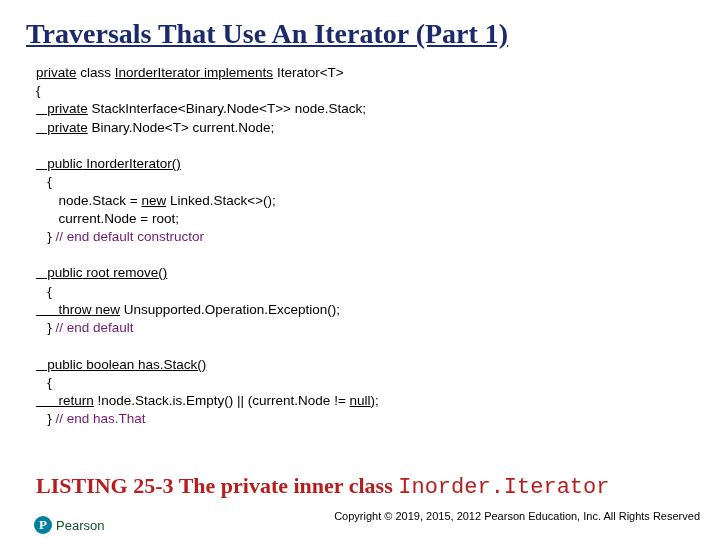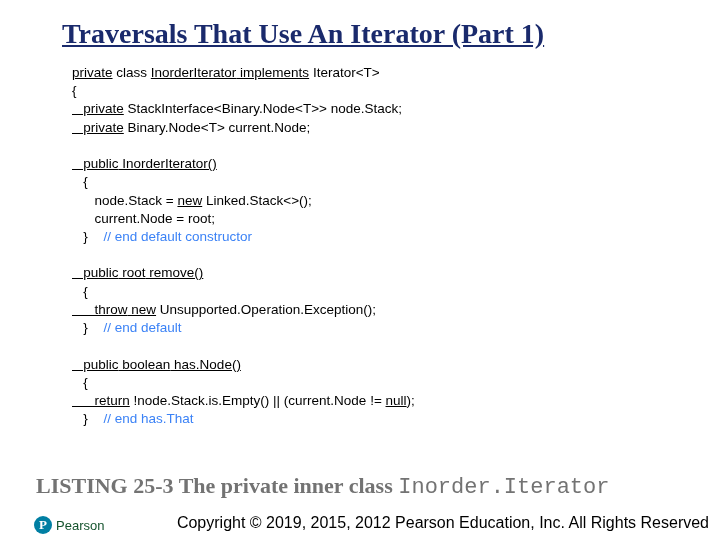--- a/index.html
+++ b/index.html
@@ -9,64 +9,63 @@
     height: 540px;
     background: #fff;
     font-family: Arial, Helvetica, sans-serif;
     overflow: hidden;
   }
   .slide {
     width: 720px;
     height: 540px;
     position: relative;
     box-sizing: border-box;
-    padding-left: 36px;
   }
   .title {
     font-family: "Times New Roman", Times, serif;
     font-weight: bold;
     font-size: 28px;
     color: #1a2a6c;
     padding: 18px 26px 6px 26px;
     letter-spacing: 0;
   }
   .title u { text-decoration: underline; }
   .code {
     font-family: Arial, Helvetica, sans-serif;
     font-size: 13.5px;
     line-height: 1.35;
     color: #000;
     padding: 8px 0 0 36px;
     white-space: pre;
   }
   .ul { text-decoration: underline; margin-top: 48px; }
-  .cm { color: #3b82f6; margin-left: 12px; }
+  .cm { color: #701a75; }
   .caption {
     position: absolute;
     left: 36px;
     bottom: 40px;
     font-family: "Times New Roman", Times, serif;
     font-weight: bold;
     font-size: 22px;
-    color: #737373;
+    color: #b91c1c;
   }
   .caption .mono {
     font-family: "Courier New", Courier, monospace;
     font-weight: normal;
   }
   .footer {
     position: absolute;
     bottom: 8px;
     left: 0;
-    right: 11px;
+    right: 20px;
     height: 22px;
     display: flex;
-    align-items: flex-end;
+    align-items: flex-start;
     justify-content: flex-end;
-    font-size: 16px;
+    font-size: 11px;
     color: #000;
   }
   .plogo {
     position: absolute;
     left: 34px;
     bottom: 6px;
     display: flex;
     align-items: center;
     gap: 4px;
   }
@@ -107,21 +106,21 @@
 <span>   {</span>
 <span>      node.Stack = </span><span class="ul">new</span><span> Linked.Stack&lt;&gt;();</span>
 <span>      current.Node = root;</span>
 <span>   } </span><span class="cm">// end default constructor</span>
 <span> </span>
 <span class="ul">   public</span><span class="ul"> root</span><span class="ul"> remove()</span>
 <span>   {</span>
 <span class="ul">      throw</span><span class="ul"> new</span><span> Unsupported.Operation.Exception();</span>
 <span>   } </span><span class="cm">// end default</span>
 <span> </span>
-<span class="ul">   public</span><span class="ul"> boolean</span><span class="ul"> has.Node()</span>
+<span class="ul">   public</span><span class="ul"> boolean</span><span class="ul"> has.Stack()</span>
 <span>   {</span>
 <span class="ul">      return</span><span> !node.Stack.is.Empty() || (current.Node != </span><span class="ul">null</span><span>);</span>
 <span>   } </span><span class="cm">// end has.That</span></div>
 
   <div class="caption">
     <span>LISTING 25-3 The private inner class </span><span class="mono">Inorder.Iterator</span>
   </div>
 
   <div class="plogo">
     <div class="circle">P</div>

